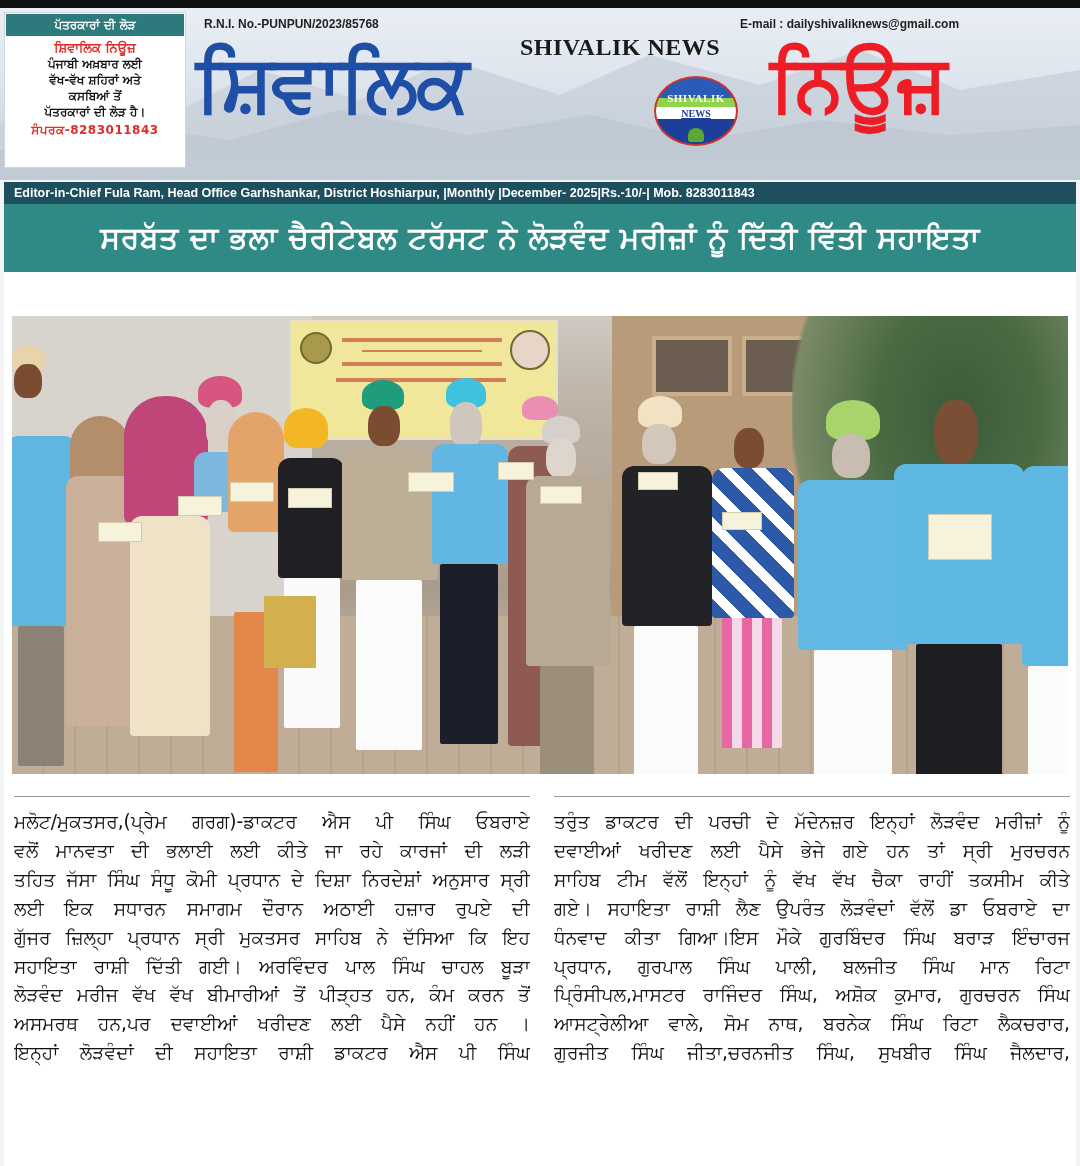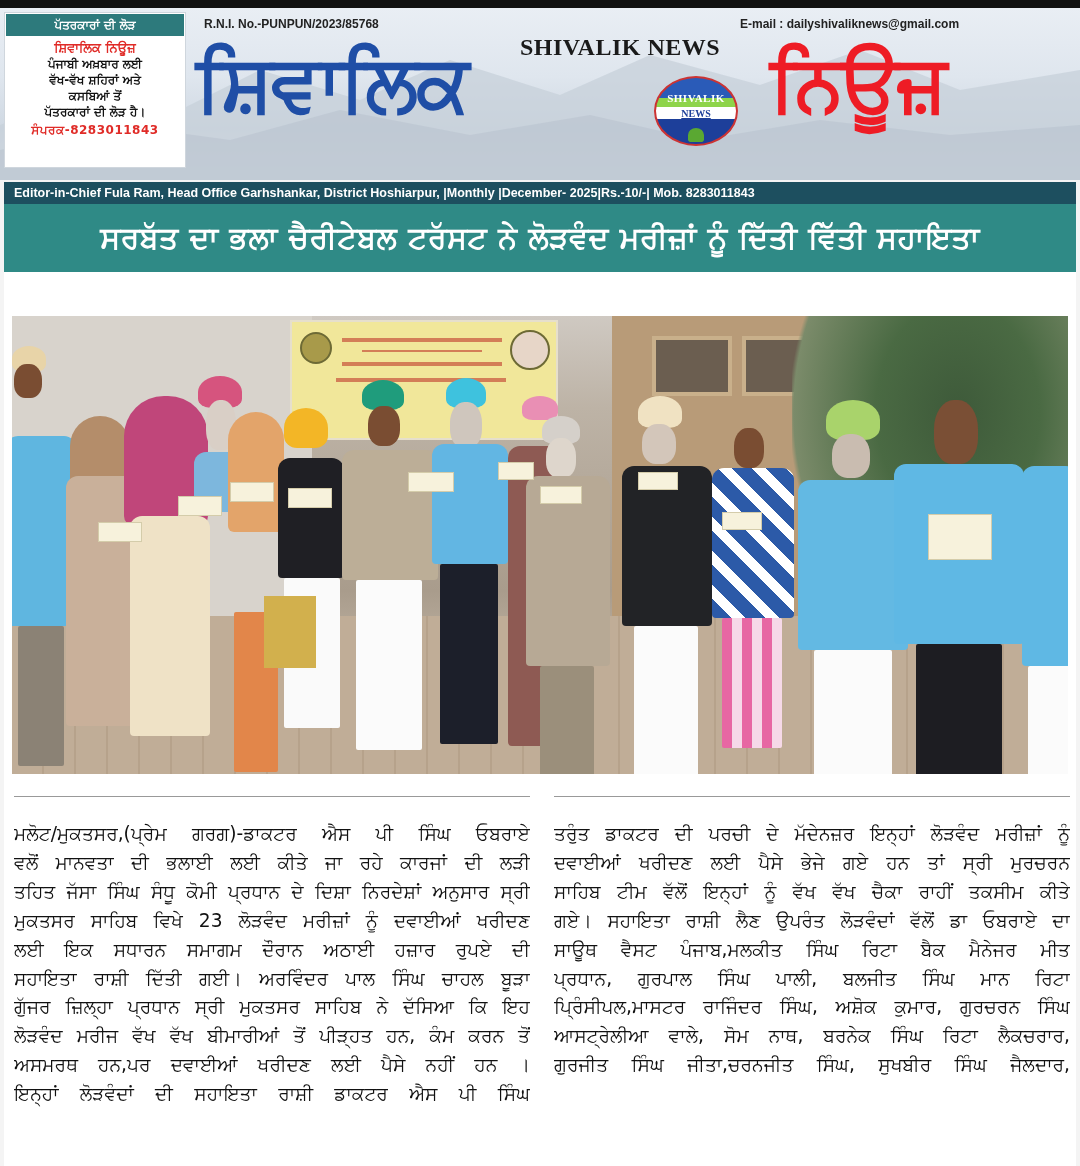--- a/index.html
+++ b/index.html
@@ -90,21 +90,20 @@
   .p-body { position: absolute; border-radius: 12px 12px 4px 4px; }
   .p-legs { position: absolute; border-radius: 2px; }
   .cheque { position: absolute; background: #f7f2dc; border: 1px solid #d4ccaa; }
 
   
   .divider { position: absolute; top: 796px; height: 1px; background: #999; }
   .col {
     position: absolute; top: 808px; width: 516px;
     font-size: 18.6px; line-height: 28.9px; color: #111; text-align: justify; text-align-last: justify;
     font-family: "DejaVu Sans", sans-serif;
-    margin-top: 12px;
   }
   .col p { margin: 0; white-space: nowrap; overflow: hidden; }
   .col p.last { text-align-last: left; }
   .col-left { left: 14px; }
   .col-right { left: 554px; }
 </style>
 </head>
 <body>
 
 <div class="topbar"></div>
@@ -251,32 +250,31 @@
   <div class="cheque" style="left:916px;top:198px;width:64px;height:46px;"></div>
 </figure>
 
 <div class="divider" style="left:14px;width:516px;"></div>
 <div class="divider" style="left:554px;width:516px;"></div>
 
 <article class="col col-left">
   <p>ਮਲੋਟ/ਮੁਕਤਸਰ,(ਪ੍ਰੇਮ ਗਰਗ)-ਡਾਕਟਰ ਐਸ ਪੀ ਸਿੰਘ ਓਬਰਾਏ</p>
   <p>ਵਲੋਂ ਮਾਨਵਤਾ ਦੀ ਭਲਾਈ ਲਈ ਕੀਤੇ ਜਾ ਰਹੇ ਕਾਰਜਾਂ ਦੀ ਲੜੀ</p>
   <p>ਤਹਿਤ ਜੱਸਾ ਸਿੰਘ ਸੰਧੂ ਕੋਮੀ ਪ੍ਰਧਾਨ ਦੇ ਦਿਸ਼ਾ ਨਿਰਦੇਸ਼ਾਂ ਅਨੁਸਾਰ ਸ੍ਰੀ</p>
-  <p>ਮੁਕਤਸਰ ਸਾਹਿਬ ਵਿਖੇ 23 ਲੋੜਵੰਦ ਮਰੀਜ਼ਾਂ ਨੂੰ ਦਵਾਈਆਂ ਖਰੀਦਣ</p>
   <p>ਲਈ  ਇਕ ਸਧਾਰਨ ਸਮਾਗਮ ਦੌਰਾਨ ਅਠਾਈ ਹਜ਼ਾਰ ਰੁਪਏ ਦੀ</p>
+  <p>ਗੁੱਜਰ ਜ਼ਿਲ੍ਹਾ ਪ੍ਰਧਾਨ ਸ੍ਰੀ ਮੁਕਤਸਰ ਸਾਹਿਬ ਨੇ ਦੱਸਿਆ ਕਿ ਇਹ</p>
   <p>ਸਹਾਇਤਾ ਰਾਸ਼ੀ ਦਿੱਤੀ ਗਈ। ਅਰਵਿੰਦਰ ਪਾਲ ਸਿੰਘ ਚਾਹਲ ਬੂੜਾ</p>
-  <p>ਗੁੱਜਰ ਜ਼ਿਲ੍ਹਾ ਪ੍ਰਧਾਨ ਸ੍ਰੀ ਮੁਕਤਸਰ ਸਾਹਿਬ ਨੇ ਦੱਸਿਆ ਕਿ ਇਹ</p>
   <p>ਲੋੜਵੰਦ ਮਰੀਜ ਵੱਖ ਵੱਖ ਬੀਮਾਰੀਆਂ ਤੋਂ ਪੀੜ੍ਹਤ ਹਨ, ਕੰਮ ਕਰਨ ਤੋਂ</p>
   <p>ਅਸਮਰਥ ਹਨ,ਪਰ ਦਵਾਈਆਂ ਖਰੀਦਣ ਲਈ ਪੈਸੇ ਨਹੀਂ ਹਨ ।</p>
   <p>ਇਨ੍ਹਾਂ ਲੋੜਵੰਦਾਂ ਦੀ ਸਹਾਇਤਾ ਰਾਸ਼ੀ ਡਾਕਟਰ ਐਸ ਪੀ ਸਿੰਘ</p>
 </article>
 
 <article class="col col-right">
   <p>ਤਰੁੰਤ ਡਾਕਟਰ ਦੀ ਪਰਚੀ ਦੇ ਮੱਦੇਨਜ਼ਰ ਇਨ੍ਹਾਂ ਲੋੜਵੰਦ ਮਰੀਜ਼ਾਂ ਨੂੰ</p>
   <p>ਦਵਾਈਆਂ ਖਰੀਦਣ ਲਈ ਪੈਸੇ ਭੇਜੇ ਗਏ ਹਨ ਤਾਂ ਸ੍ਰੀ ਮੁਰਚਰਨ</p>
   <p>ਸਾਹਿਬ ਟੀਮ ਵੱਲੋਂ ਇਨ੍ਹਾਂ ਨੂੰ ਵੱਖ ਵੱਖ ਚੈਕਾ ਰਾਹੀਂ ਤਕਸੀਮ ਕੀਤੇ</p>
   <p>ਗਏ। ਸਹਾਇਤਾ ਰਾਸ਼ੀ ਲੈਣ ਉਪਰੰਤ ਲੋੜਵੰਦਾਂ ਵੱਲੋਂ ਡਾ ਓਬਰਾਏ ਦਾ</p>
-  <p>ਸਾਊਥ ਵੈਸਟ ਪੰਜਾਬ,ਮਲਕੀਤ ਸਿੰਘ ਰਿਟਾ ਬੈਕ ਮੈਨੇਜਰ ਮੀਤ</p>
+  <p>ਧੰਨਵਾਦ ਕੀਤਾ ਗਿਆ।ਇਸ ਮੌਕੇ ਗੁਰਬਿੰਦਰ ਸਿੰਘ ਬਰਾੜ ਇੰਚਾਰਜ</p>
   <p>ਪ੍ਰਧਾਨ, ਗੁਰਪਾਲ ਸਿੰਘ ਪਾਲੀ, ਬਲਜੀਤ ਸਿੰਘ ਮਾਨ ਰਿਟਾ</p>
   <p>ਪ੍ਰਿੰਸੀਪਲ,ਮਾਸਟਰ ਰਾਜਿੰਦਰ ਸਿੰਘ, ਅਸ਼ੋਕ ਕੁਮਾਰ, ਗੁਰਚਰਨ ਸਿੰਘ</p>
   <p>ਆਸਟ੍ਰੇਲੀਆ ਵਾਲੇ, ਸੋਮ ਨਾਥ, ਬਰਨੇਕ ਸਿੰਘ ਰਿਟਾ ਲੈਕਚਰਾਰ,</p>
   <p>ਗੁਰਜੀਤ ਸਿੰਘ ਜੀਤਾ,ਚਰਨਜੀਤ ਸਿੰਘ, ਸੁਖਬੀਰ ਸਿੰਘ ਜੈਲਦਾਰ,</p>
 </article>
 
 </body></html>

